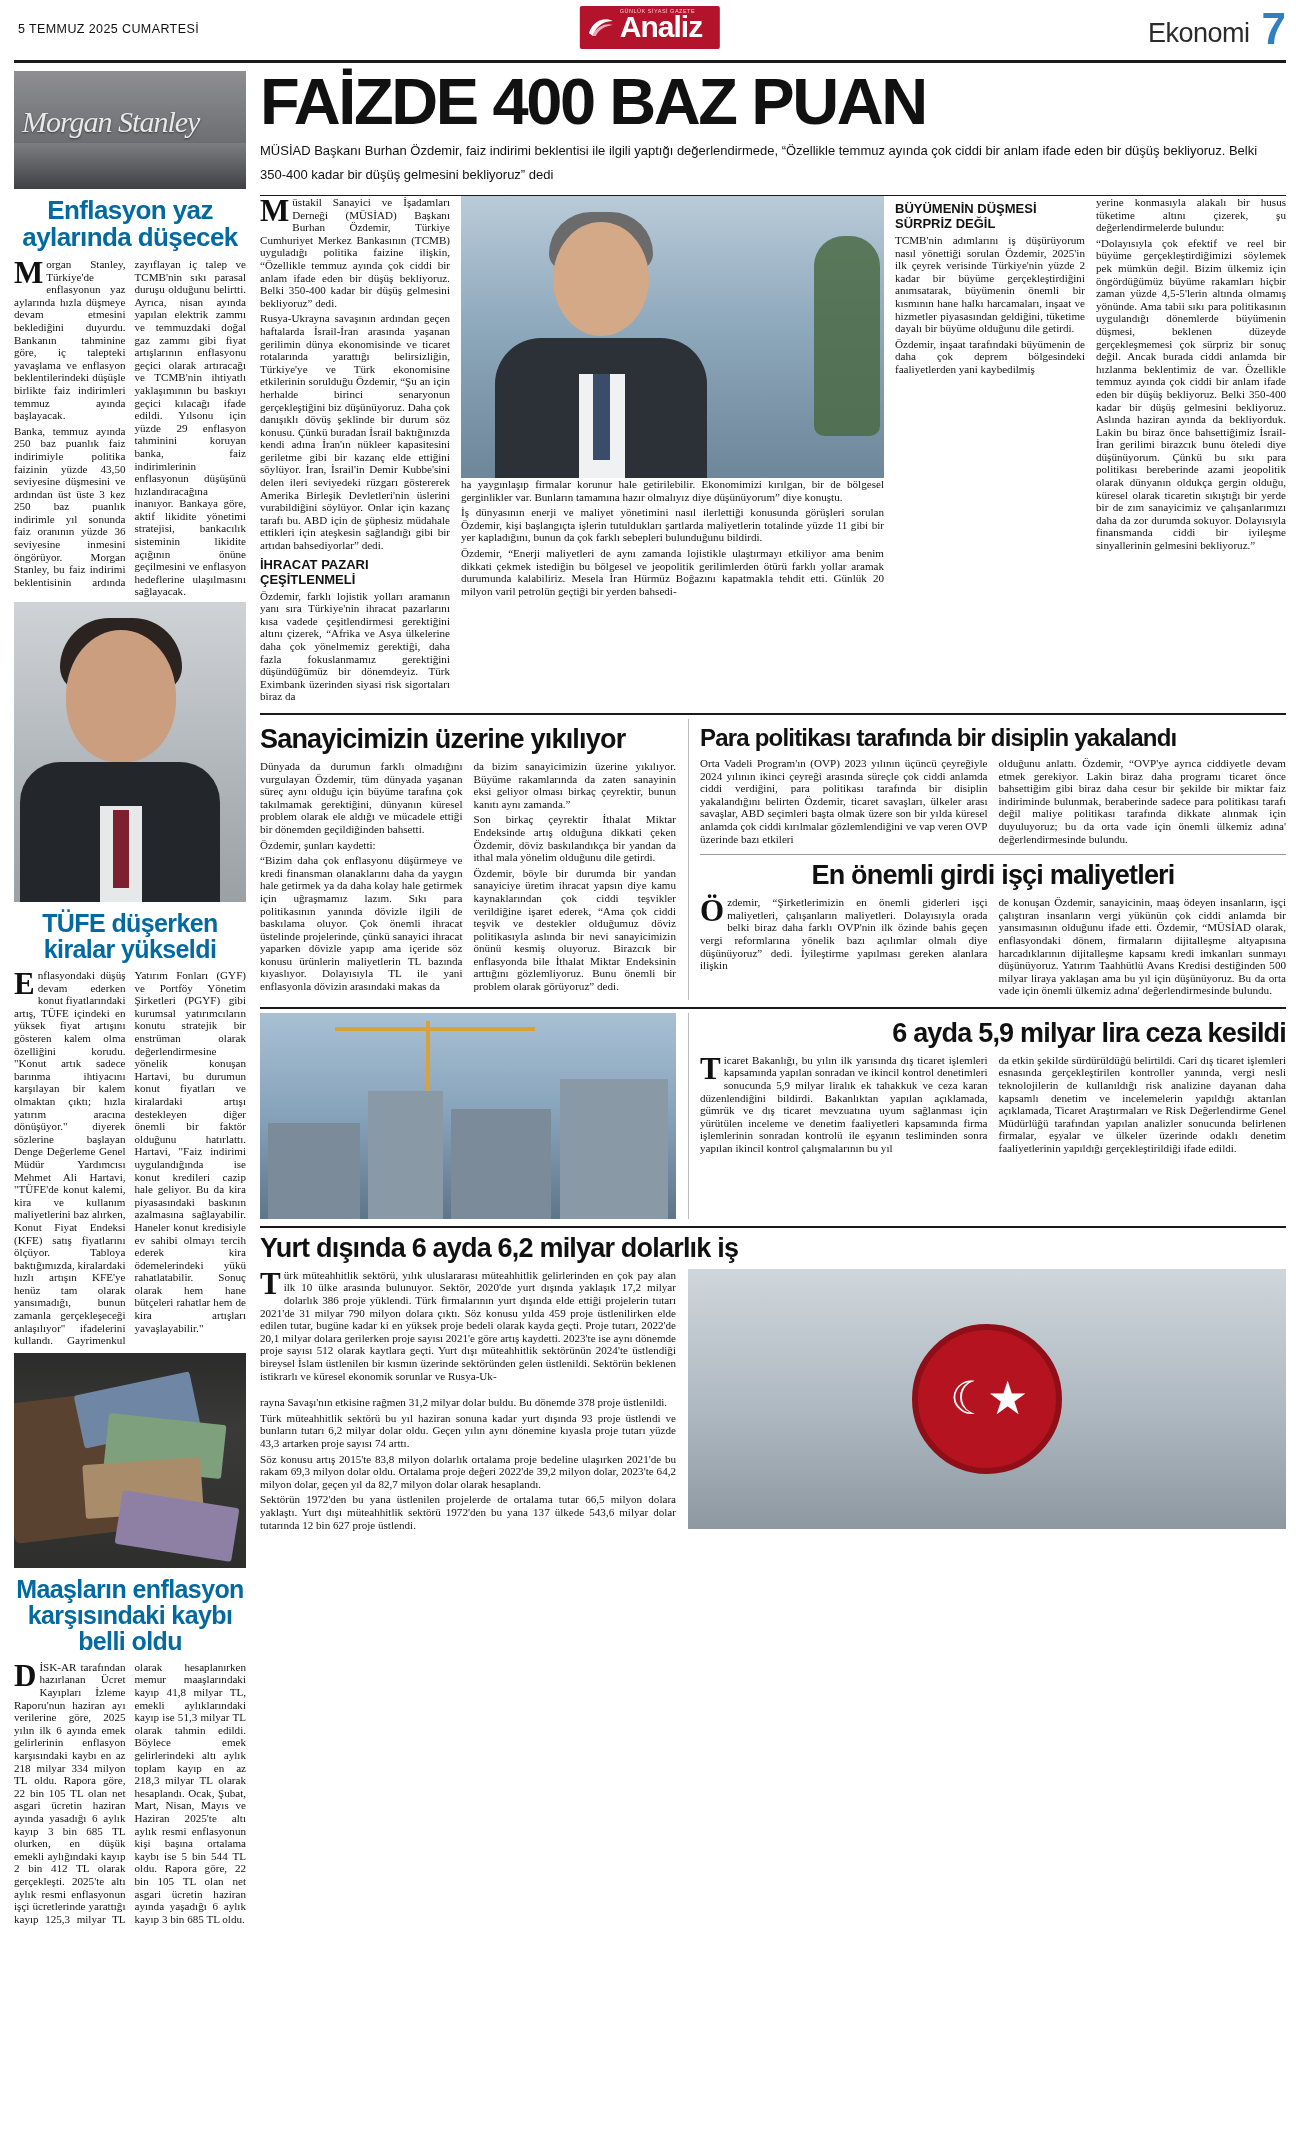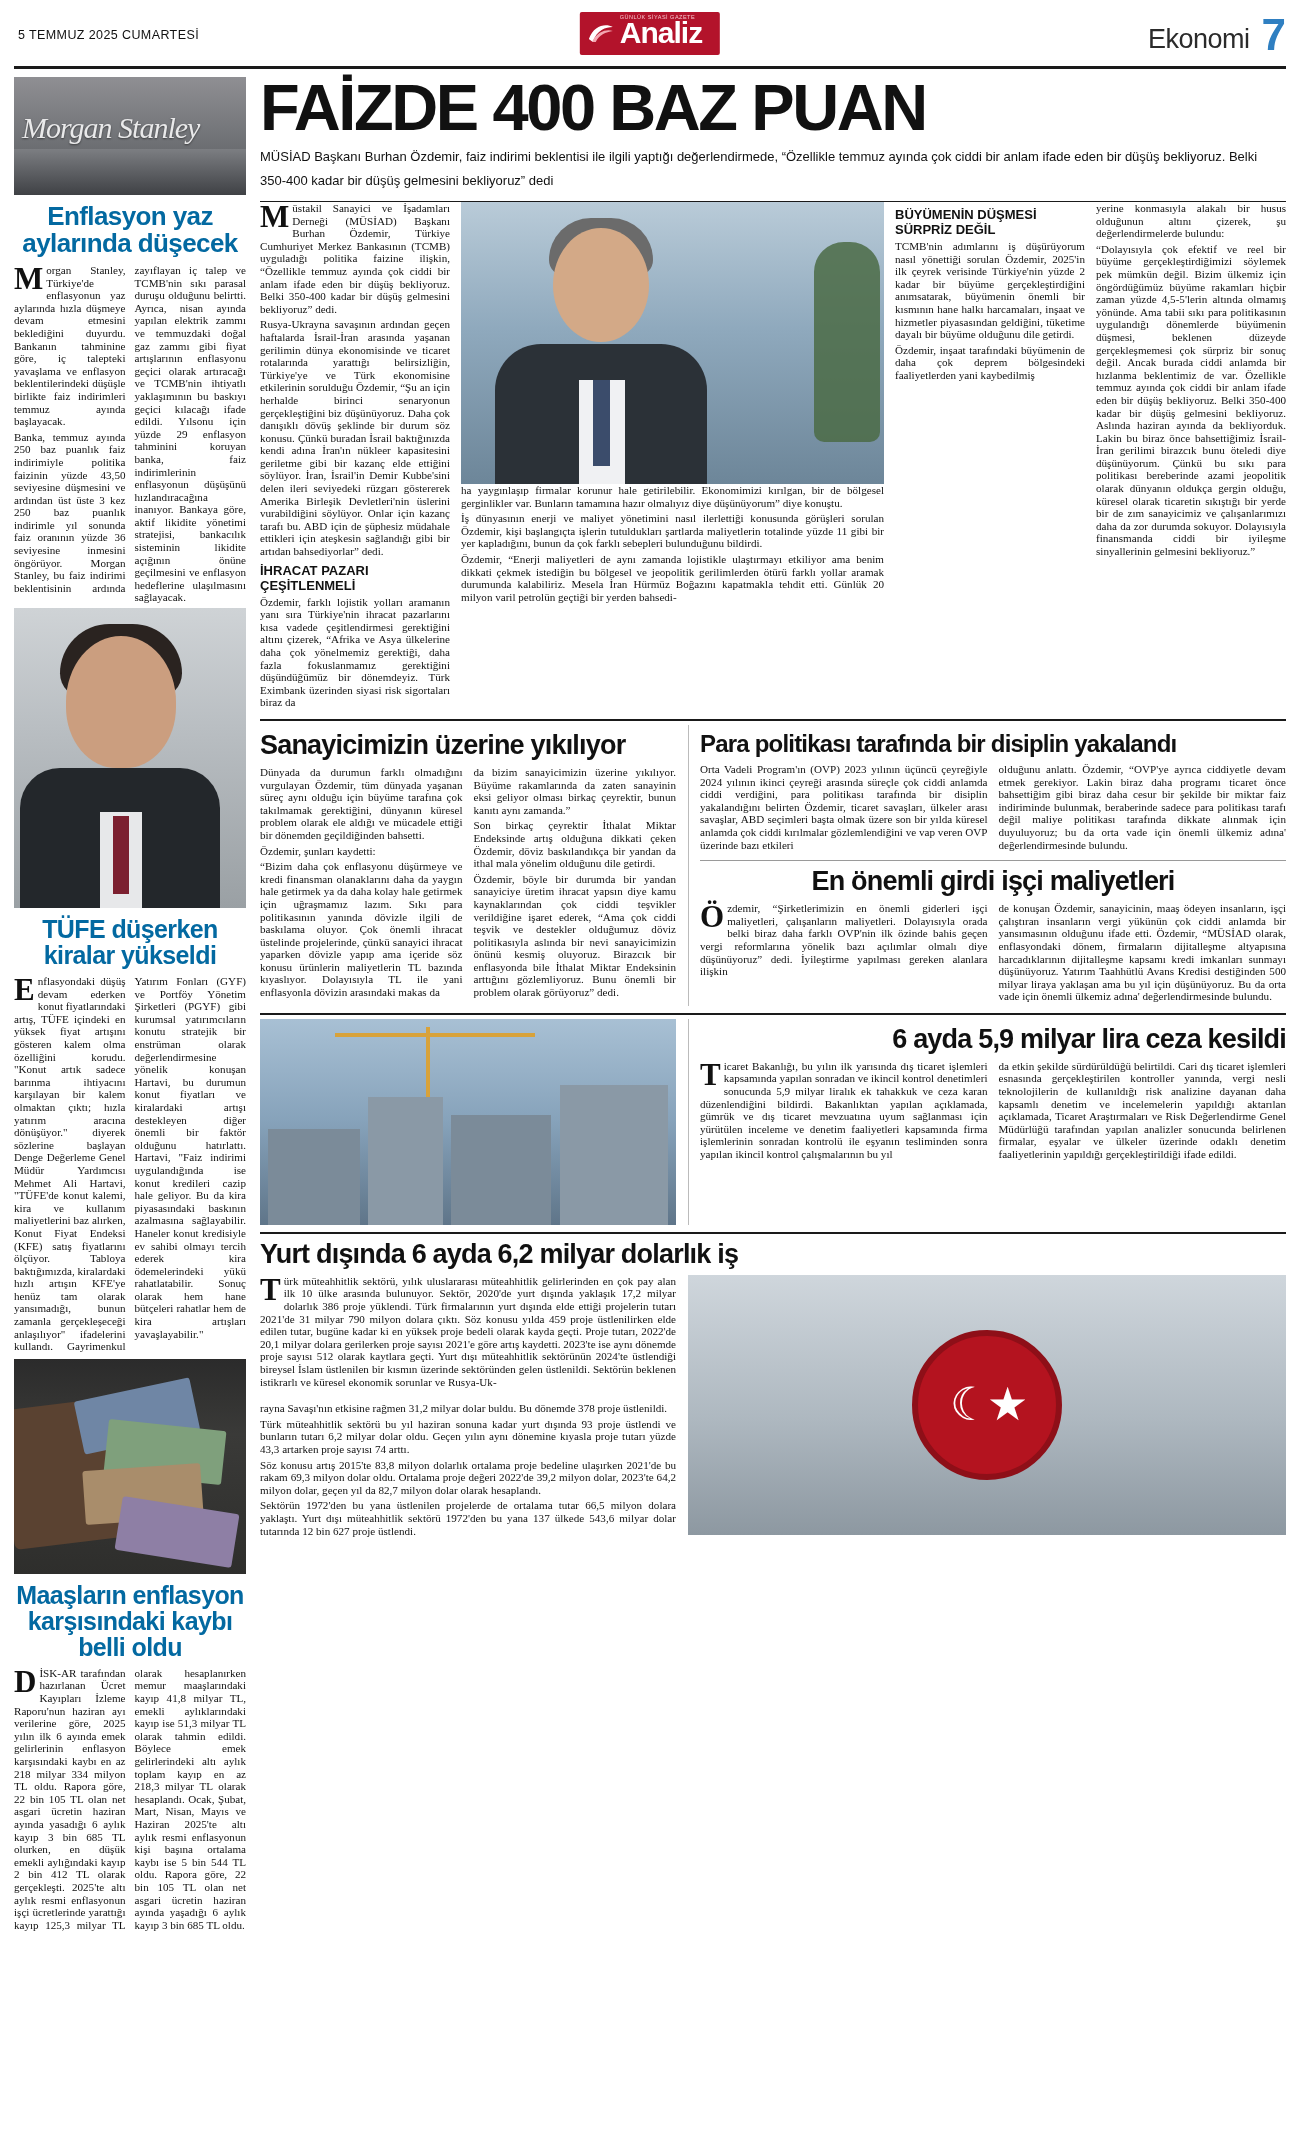--- a/index.html
+++ b/index.html
@@ -5,21 +5,21 @@
   * { box-sizing: border-box; }
   html, body { margin:0; padding:0; }
   body {
     width:1300px; height:2130px;
     background:#ffffff;
     font-family:"Liberation Serif", serif;
     color:#111;
     position:relative;
     overflow:hidden;
   }
-  .page { width:1300px; height:1660px; position:relative; padding:6px 14px; }
+  .page { width:1300px; height:1660px; position:relative; padding:0 14px; }
 
   
   .masthead { height:58px; display:flex; align-items:center; position:relative; border-bottom:0; }
   .mast-date { font-family:"Liberation Sans", sans-serif; font-size:12.5px; letter-spacing:.4px; color:#111; padding-left:4px; }
   .mast-logo-wrap { position:absolute; left:50%; transform:translateX(-50%); top:6px; }
   .mast-logo { background:#b3132b; color:#fff; padding:4px 18px 5px 40px; border-radius:2px; position:relative;
      font-family:"Liberation Sans", sans-serif; font-weight:bold; font-size:30px; letter-spacing:-1px; }
   .mast-logo .tiny { position:absolute; top:2px; left:40px; font-size:5.5px; font-weight:normal; letter-spacing:.5px; color:#f7c6cd;}
   .mast-logo .swoosh { position:absolute; left:8px; top:9px; width:26px; height:22px; }
   .mast-right { margin-left:auto; display:flex; align-items:flex-end; gap:12px; }
@@ -194,21 +194,21 @@
           <p class="col">Özdemir, “Enerji maliyetleri de aynı zamanda lojistikle ulaştırmayı etkiliyor ama benim dikkati çekmek istediğin bu bölgesel ve jeopolitik gerilimlerden ötürü farklı yollar aramak durumunda kalabiliriz. Mesela İran Hürmüz Boğazını kapatmakla tehdit etti. Günlük 20 milyon varil petrolün geçtiği bir yerden bahsedi-</p>
         </div>
 
         <div class="c3">
           <div class="sub-h">BÜYÜMENİN DÜŞMESİ SÜRPRİZ DEĞİL</div>
           <p class="col">TCMB'nin adımlarını iş düşürüyorum nasıl yönettiği sorulan Özdemir, 2025'in ilk çeyrek verisinde Türkiye'nin yüzde 2 kadar bir büyüme gerçekleştirdiğini anımsatarak, büyümenin önemli bir kısmının hane halkı harcamaları, inşaat ve hizmetler piyasasından geldiğini, tüketime dayalı bir büyüme olduğunu dile getirdi.</p>
           <p class="col">Özdemir, inşaat tarafındaki büyümenin de daha çok deprem bölgesindeki faaliyetlerden yani kaybedilmiş</p>
         </div>
 
         <div class="c3">
-          <p class="col">yerine konmasıyla alakalı bir husus olduğunun altını çizerek, şu değerlendirmelerde bulundu:</p>
+          <p class="col">yerine konmasıyla alakalı bir husus tüketime altını çizerek, şu değerlendirmelerde bulundu:</p>
           <p class="col">“Dolayısıyla çok efektif ve reel bir büyüme gerçekleştirdiğimizi söylemek pek mümkün değil. Bizim ülkemiz için öngördüğümüz büyüme rakamları hiçbir zaman yüzde 4,5-5'lerin altında olmamış yönünde. Ama tabii sıkı para politikasının uygulandığı dönemlerde büyümenin düşmesi, beklenen düzeyde gerçekleşmemesi çok sürpriz bir sonuç değil. Ancak burada ciddi anlamda bir hızlanma beklentimiz de var. Özellikle temmuz ayında çok ciddi bir anlam ifade eden bir düşüş bekliyoruz. Belki 350-400 kadar bir düşüş gelmesini bekliyoruz. Aslında haziran ayında da bekliyorduk. Lakin bu biraz önce bahsettiğimiz İsrail-İran gerilimi birazcık bunu öteledi diye düşünüyorum. Çünkü bu sıkı para politikası bereberinde azami jeopolitik olarak dünyanın oldukça gergin olduğu, küresel olarak ticaretin sıkıştığı bir yerde bir de zım sanayicimiz ve çalışanlarımızı daha da zor durumda sokuyor. Dolayısıyla finansmanda ciddi bir iyileşme sinyallerinin gelmesini bekliyoruz.”</p>
         </div>
       </div>
 
       <div class="divider"></div>
 
       <div style="display:flex; gap:12px;">
 
         <div style="flex:0 0 416px;">
           <div class="sec-head">Sanayicimizin üzerine yıkılıyor</div>

